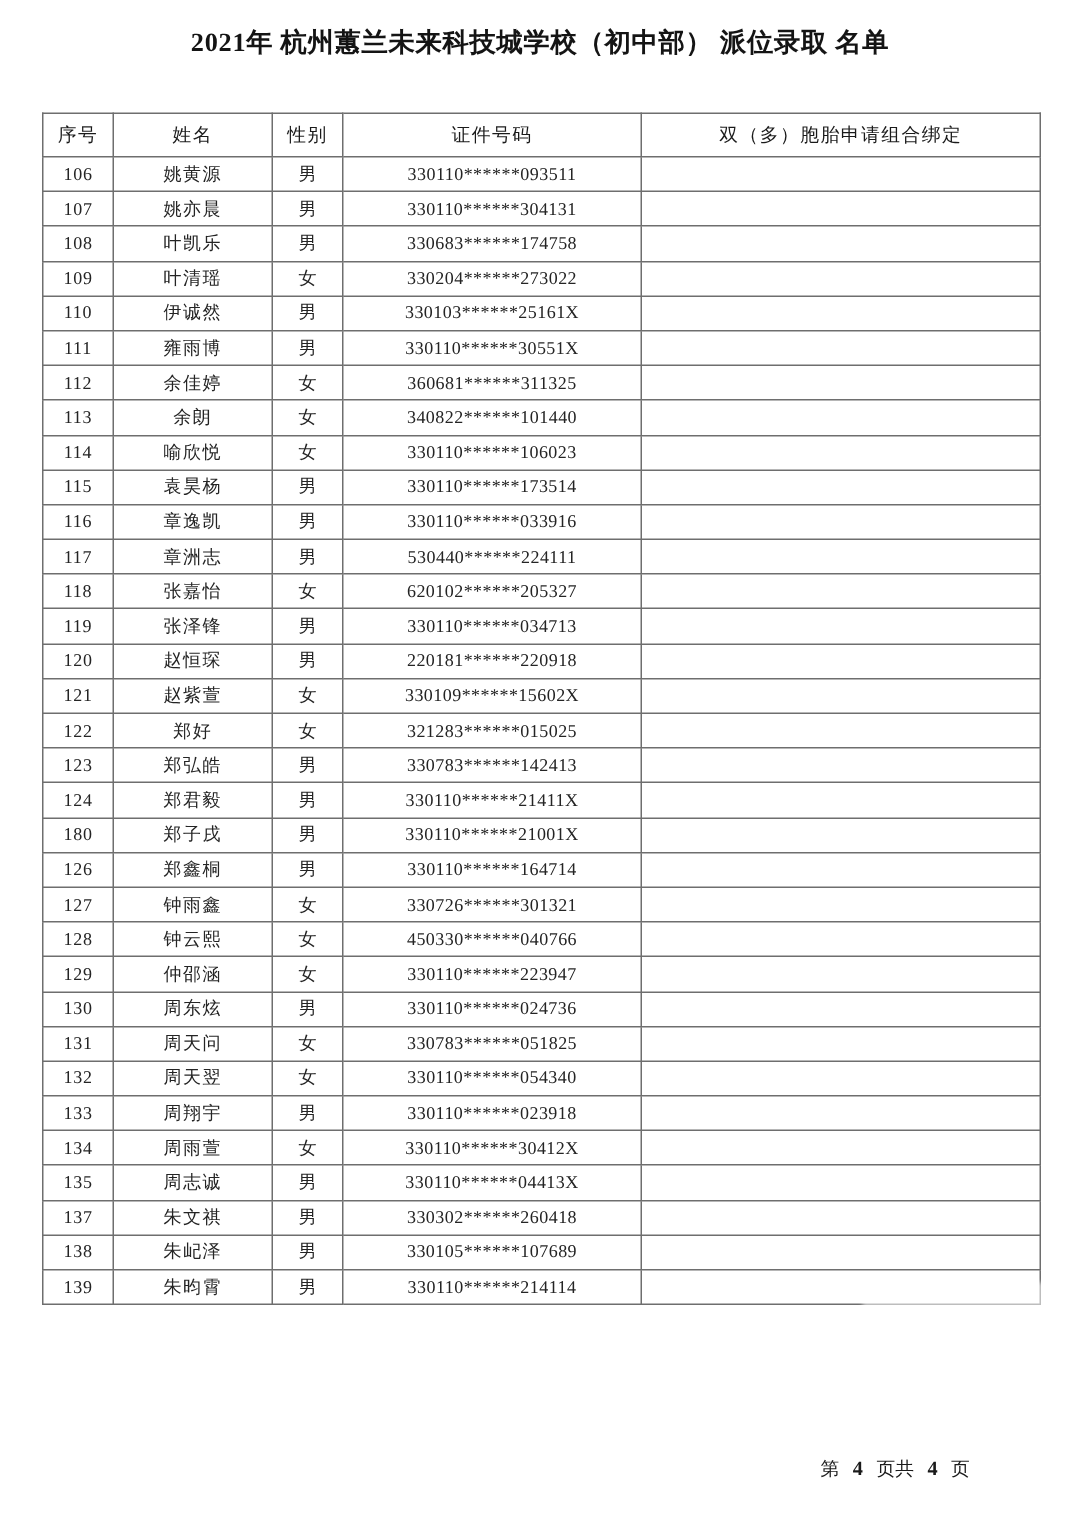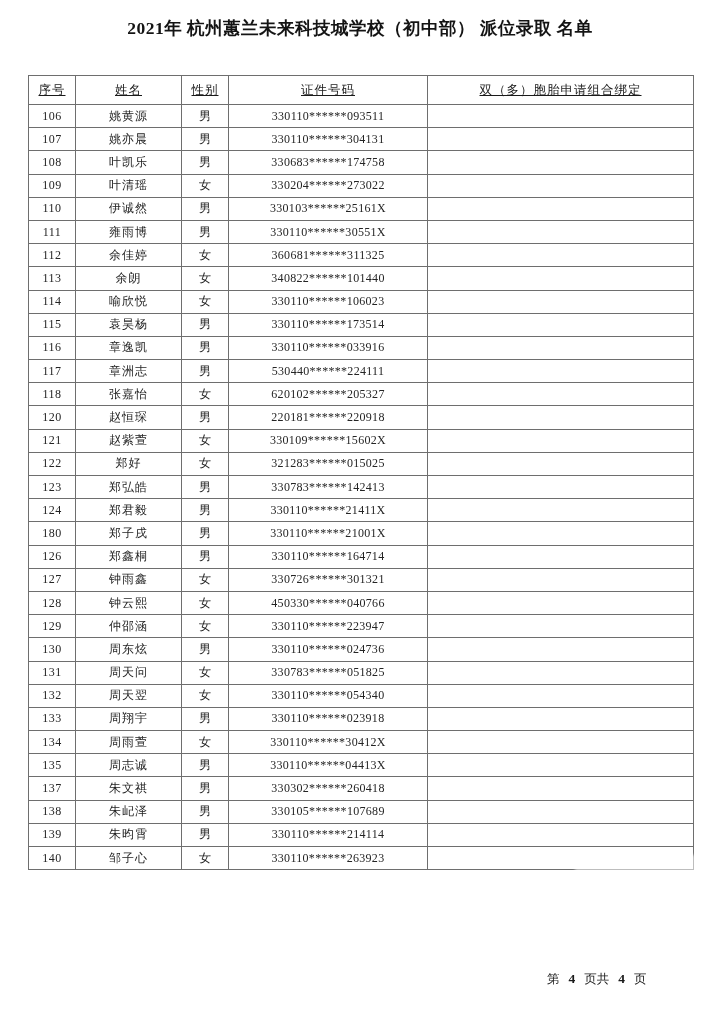--- a/index.html
+++ b/index.html
@@ -39,21 +39,20 @@
     vertical-align: middle;
     overflow: hidden;
     white-space: nowrap;
   }
   table.roster th {
     height: 29px;
     font-size: 12.5px;
     font-weight: normal;
     color: #1a1a1a;
     letter-spacing: 1px;
-    text-decoration: underline;
   }
   table.roster td {
     height: 23.2px;
     font-size: 12px;
     color: #242424;
   }
   td.c-no { font-size: 11.5px; letter-spacing: 0.5px; }
   td.c-name { letter-spacing: 1px; }
   td.c-id { font-size: 11.5px; letter-spacing: 0.3px; }
   .page-footer {
@@ -197,20 +196,27 @@
           <td class="c-twin"></td>
         </tr>
         <tr>
           <td class="c-no">118</td>
           <td class="c-name">张嘉怡</td>
           <td class="c-gender">女</td>
           <td class="c-id">620102******205327</td>
           <td class="c-twin"></td>
         </tr>
         <tr>
+          <td class="c-no">119</td>
+          <td class="c-name">张泽锋</td>
+          <td class="c-gender">男</td>
+          <td class="c-id">330110******034713</td>
+          <td class="c-twin"></td>
+        </tr>
+        <tr>
           <td class="c-no">120</td>
           <td class="c-name">赵恒琛</td>
           <td class="c-gender">男</td>
           <td class="c-id">220181******220918</td>
           <td class="c-twin"></td>
         </tr>
         <tr>
           <td class="c-no">121</td>
           <td class="c-name">赵紫萱</td>
           <td class="c-gender">女</td>
@@ -327,27 +333,20 @@
           <td class="c-name">朱屺泽</td>
           <td class="c-gender">男</td>
           <td class="c-id">330105******107689</td>
           <td class="c-twin"></td>
         </tr>
         <tr>
           <td class="c-no">139</td>
           <td class="c-name">朱昀霄</td>
           <td class="c-gender">男</td>
           <td class="c-id">330110******214114</td>
-          <td class="c-twin"></td>
-        </tr>
-        <tr>
-          <td class="c-no">140</td>
-          <td class="c-name">邹子心</td>
-          <td class="c-gender">女</td>
-          <td class="c-id">330110******263923</td>
           <td class="c-twin"></td>
         </tr>
       </tbody>
   </table>
 
   <div class="watermark-overlay"></div>
   <div class="watermark-overlay2"></div>
 
   <div class="page-footer">
     <span class="lbl">第</span><span class="num">4</span><span class="lbl">页共</span><span class="num">4</span><span class="lbl">页</span>

